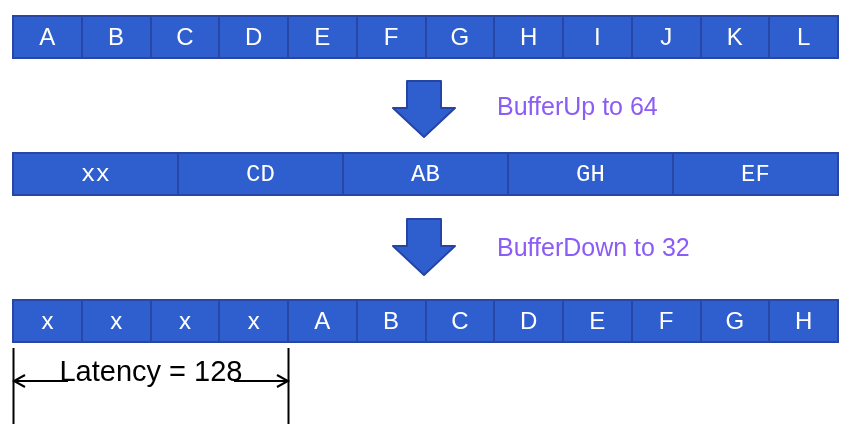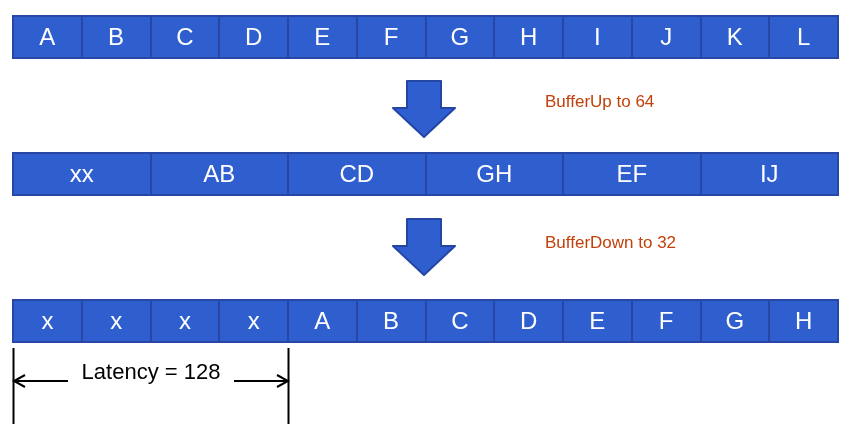--- a/index.html
+++ b/index.html
@@ -19,21 +19,21 @@
     position: absolute;
     left: 12px;
     width: 827px;
     height: 44px;
     display: flex;
     background: #2F5ECF;
     border: 2px solid #2846A6;
     box-sizing: border-box;
   }
   .row-input  { top: 15px; }
-  .row-up     { top: 152px; }
+  .row-up     { top: 152px; font-family: Liberation Mono, monospace; }
   .row-down   { top: 299px; }
   .cell {
     flex: 1 1 0;
     display: flex;
     align-items: center;
     justify-content: center;
     color: #ffffff;
     font-size: 24px;
     border-right: 2px solid #2846A6;
     overflow: hidden;
@@ -41,39 +41,38 @@
   .cell:last-child { border-right: none; }
   .block-arrow {
     position: absolute;
     left: 392px;
   }
   .arrow1 { top: 80px; }
   .arrow2 { top: 218px; }
   .step-label {
     position: absolute;
     left: 497px;
-    font-size: 17px;
-    color: #c2410c;
+    font-size: 25px;
+    color: #8b5cf6;
     white-space: nowrap;
-    margin-left: 48px;
   }
   .label1 { top: 92px; }
   .label2 { top: 233px; text-align: center; }
   .latency-svg {
     position: absolute;
     left: 0;
     top: 344px;
   }
   .latency-text {
     position: absolute;
     left: 50px;
     top: 358px;
     width: 202px;
     text-align: center;
-    font-size: 22px;
+    font-size: 29px;
     line-height: 27px;
     color: #000000;
   }
 </style>
 </head>
 <body>
 
 <div class="canvas">
 
   <div class="buffer-row row-input">
@@ -91,25 +90,24 @@
     <div class="cell">L</div>
   </div>
 
   <svg class="block-arrow arrow1" width="64" height="58" viewBox="0 0 64 58">
     <polygon points="15,1 49,1 49,28 63,28 32,57 1,28 15,28" fill="#2F5ECF" stroke="#2545A5" stroke-width="2" stroke-linejoin="round"></polygon>
   </svg>
   <div class="step-label label1">BufferUp to 64</div>
 
   <div class="buffer-row row-up">
     <div class="cell">xx</div>
+    <div class="cell">CD</div>
     <div class="cell">AB</div>
-    <div class="cell">CD</div>
     <div class="cell">GH</div>
     <div class="cell">EF</div>
-    <div class="cell">IJ</div>
   </div>
 
   <svg class="block-arrow arrow2" width="64" height="58" viewBox="0 0 64 58">
     <polygon points="15,1 49,1 49,28 63,28 32,57 1,28 15,28" fill="#2F5ECF" stroke="#2545A5" stroke-width="2" stroke-linejoin="round"></polygon>
   </svg>
   <div class="step-label label2">BufferDown to 32</div>
 
   <div class="buffer-row row-down">
     <div class="cell">x</div>
     <div class="cell">x</div>

